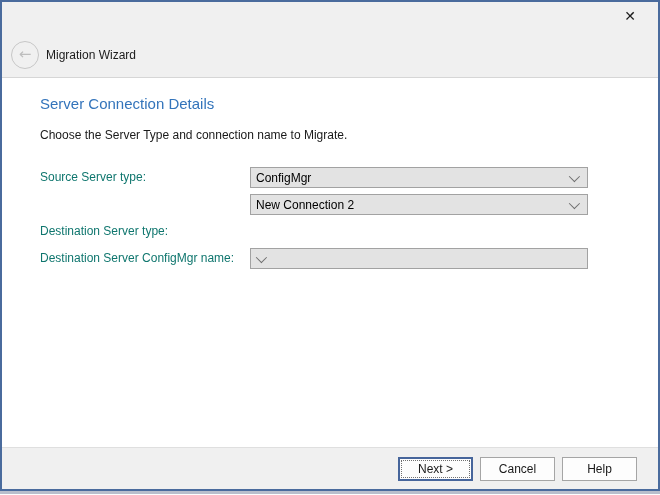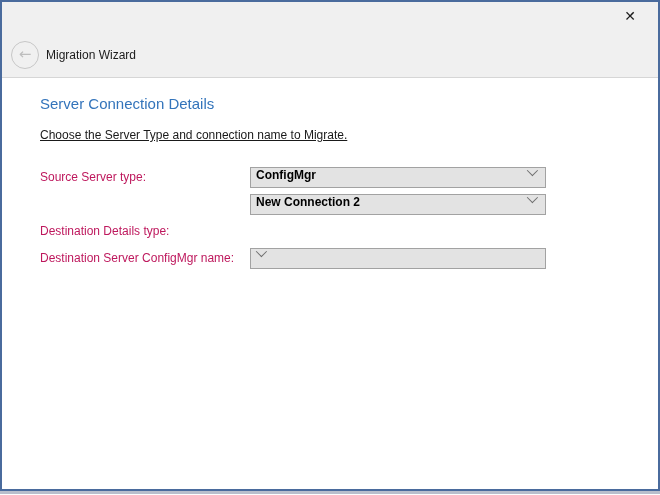--- a/index.html
+++ b/index.html
@@ -96,50 +96,49 @@
     font-weight: 400;
     color: #3374bb;
   }
   .page-desc {
     position: absolute;
     left: 38px;
     top: 50px;
     margin: 0;
     font-size: 12px;
     color: #1a1a1a;
-    text-decoration: underline;
   }
   .form-row {
     position: absolute;
     left: 0; right: 0;
     height: 21px;
   }
   .form-row .field-label {
     position: absolute;
     left: 38px;
     top: 0;
     line-height: 21px;
     font-size: 12px;
-    color: #be185d;
+    color: #0f766e;
     white-space: nowrap;
   }
   .combo {
     position: absolute;
     left: 248px;
     top: 0;
-    width: 296px;
+    width: 338px;
     height: 21px;
     box-sizing: border-box;
     background: #e3e3e3;
     border: 1px solid #a2a2a2;
     display: flex;
+    align-items: center;
     justify-content: space-between;
     padding: 0 10px 0 5px;
     cursor: default;
-    font-weight: bold;
   }
   .combo-value {
     font-size: 12px;
     color: #000000;
     white-space: nowrap;
   }
   .chevron {
     width: 7px;
     height: 7px;
     border-right: 1px solid #6e6e6e;
@@ -212,26 +211,31 @@
       </div>
 
       <div class="form-row" style="top:116px">
         <div class="combo">
           <span class="combo-value">New Connection 2</span>
           <span class="chevron"></span>
         </div>
       </div>
 
       <div class="form-row" style="top:143px">
-        <span class="field-label">Destination Details type:</span>
+        <span class="field-label">Destination Server type:</span>
       </div>
 
       <div class="form-row" style="top:170px">
         <span class="field-label">Destination Server ConfigMgr name:</span>
         <div class="combo">
           <span class="chevron"></span>
         </div>
       </div>
     </div>
 
+    <div class="footer">
+      <button class="btn btn-next">Next &gt;</button>
+      <button class="btn btn-cancel">Cancel</button>
+      <button class="btn btn-help">Help</button>
+    </div>
 
   </div>
 </div>
 
 </body></html>

